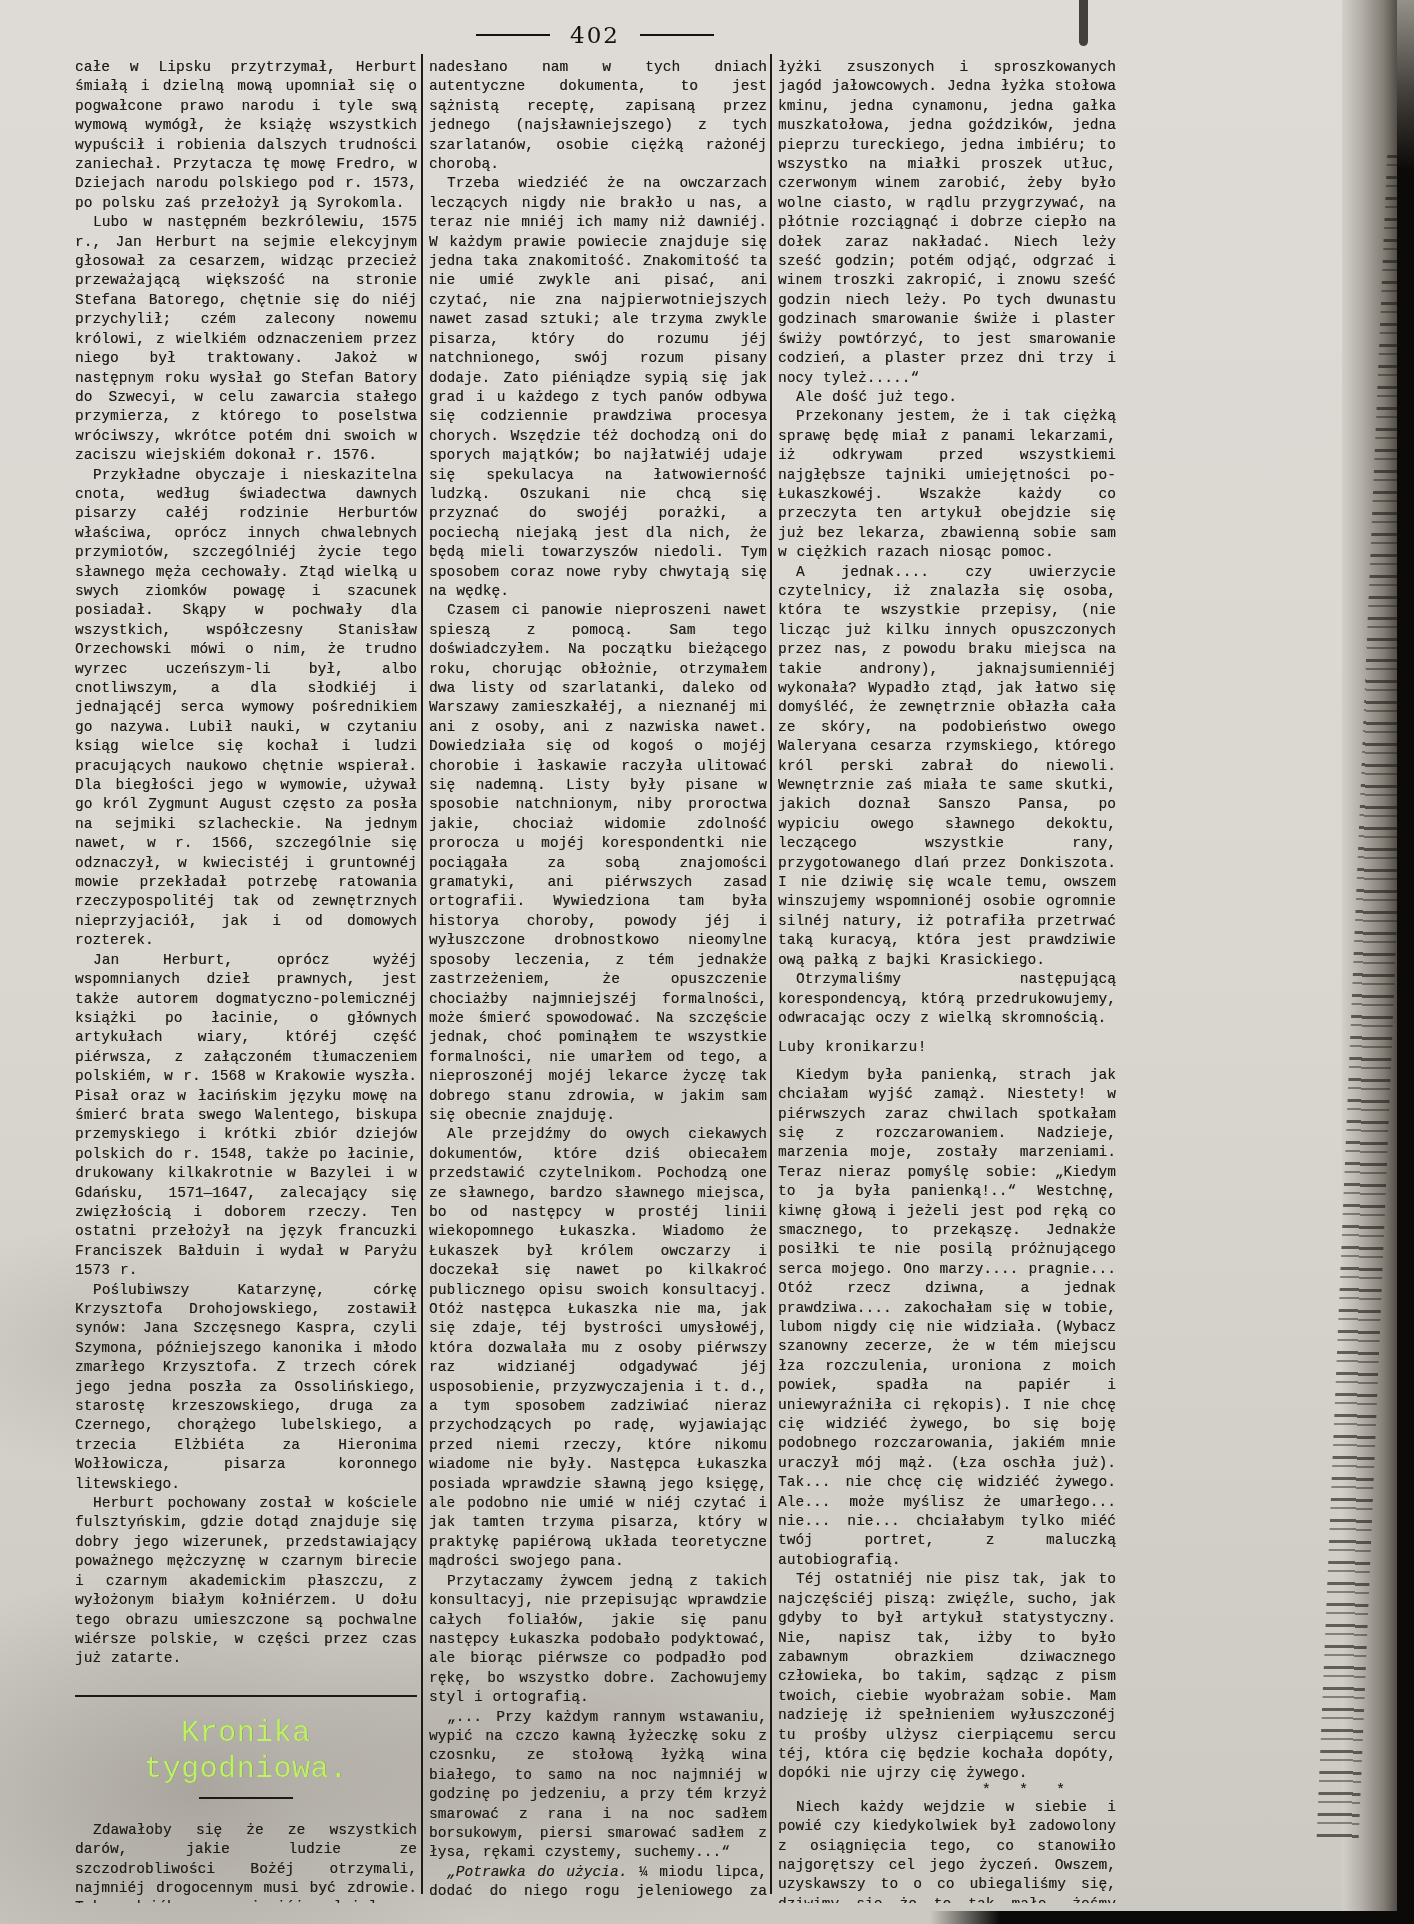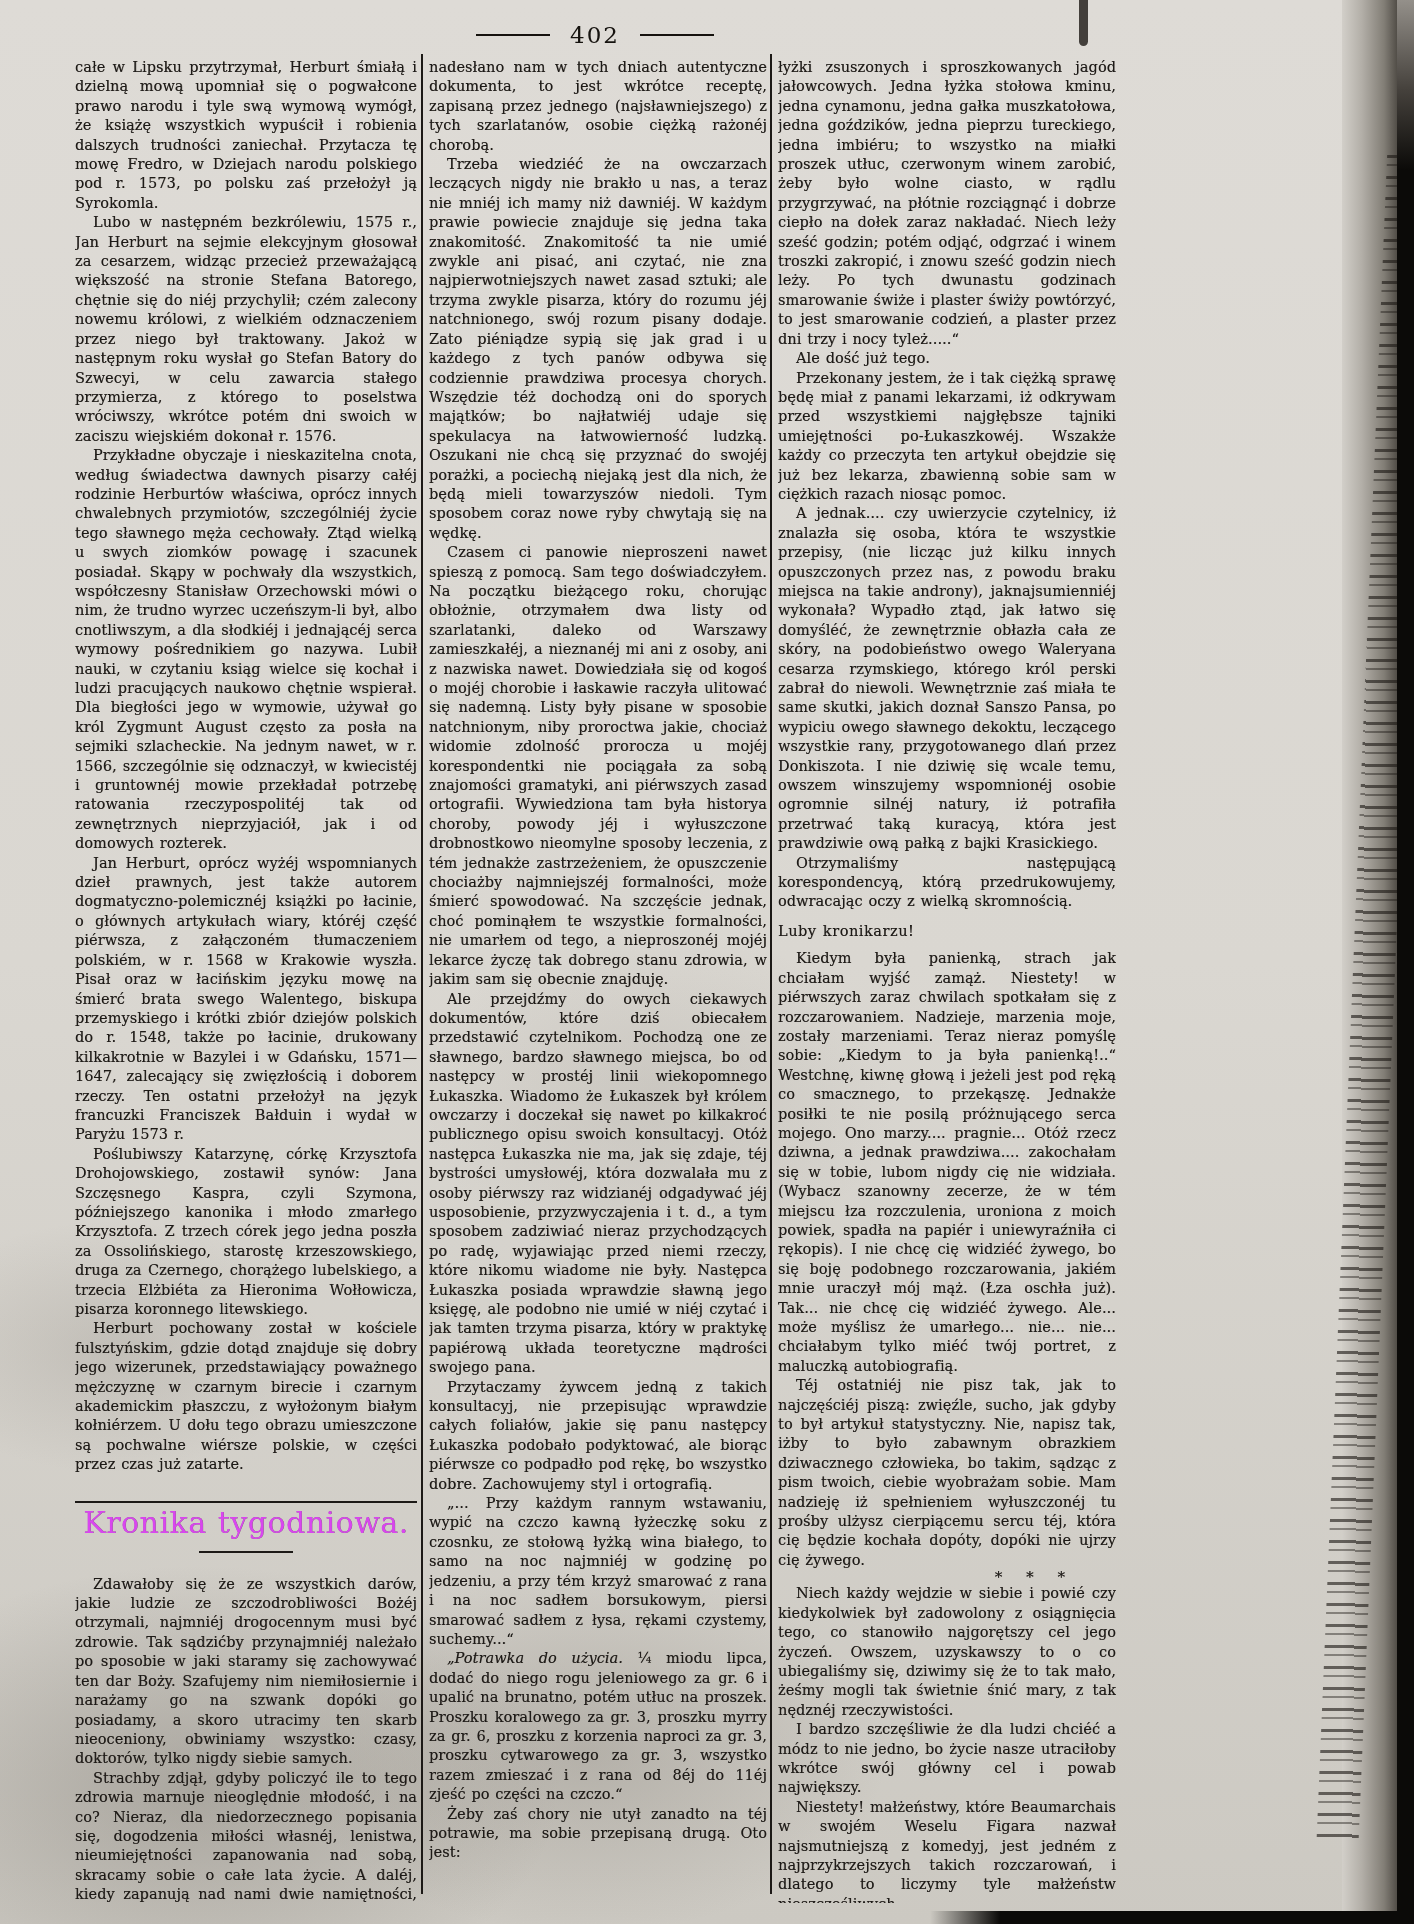--- a/index.html
+++ b/index.html
@@ -8,35 +8,35 @@
   .paper{position:absolute;left:0;top:0;width:1398px;height:1924px;
     background:
       radial-gradient(ellipse 520px 320px at 14% 93%, rgba(110,105,97,.38), transparent 70%),
       radial-gradient(ellipse 430px 260px at 42% 91%, rgba(118,112,103,.30), transparent 70%),
       radial-gradient(ellipse 340px 240px at 47% 57%, rgba(128,122,113,.16), transparent 70%),
       radial-gradient(ellipse 300px 180px at 8% 70%, rgba(120,114,106,.20), transparent 70%),
       linear-gradient(180deg,#dedbd6 0%,#dad7d1 50%,#ccc9c2 100%);}
   .column{position:absolute;top:58px;height:1845px;overflow:hidden;
     font-size:14.4px;line-height:19.4px;color:#1d1a17;text-align:justify;
     letter-spacing:.12px;word-spacing:1.1px;
-    text-shadow:.3px .3px .45px rgba(40,33,27,.55);}
+    text-shadow:.3px .3px .45px rgba(40,33,27,.55);font-family:Liberation Mono, monospace;}
   .col-1{left:75px;width:342px;}
   .col-2{left:429px;width:338px;}
   .col-3{left:778px;width:338px;}
   .par{margin:0;}
   .par.indent{text-indent:18px;}
   .vrule{position:absolute;top:54px;width:2px;height:1840px;background:#1c1916;}
   .vrule-1{left:421px;}
   .vrule-2{left:770px;}
   .page-header{position:absolute;left:75px;top:20px;width:1040px;height:30px;
     display:flex;justify-content:center;align-items:center;gap:20px;
     color:#15120e;font-size:23px;letter-spacing:2px;}
   .hdash{width:74px;height:2.6px;background:#15120e;}
   .col-heading{font-size:30px;line-height:36px;text-align:center;
-    margin:2px 0 10px;letter-spacing:.5px;text-indent:0;color:#d946ef;}
+    margin:18px 0 10px;letter-spacing:.5px;text-indent:0;color:#bef264;}
   .rule-full{border:0;border-top:2.2px solid #1c1916;margin:26px 0 0 0;}
   .rule-short{width:94px;border:0;border-top:2.2px solid #1c1916;margin:2px auto 22px auto;}
   .letter-heading{padding-right:34px;margin:10px 0 8px 0;text-indent:0;
     letter-spacing:.6px;}
   .stars{text-align:right;padding-right:42px;letter-spacing:9px;line-height:14px;
     font-size:15px;margin:0;}
   .page-edge{position:absolute;left:1342px;top:0;width:56px;height:1924px;
     background:linear-gradient(90deg,#d2cfc9 0%,#b3afa8 35%,#827e76 75%,#4e4a44 100%);}
   .edge-bleed{position:absolute;left:1352px;top:150px;width:42px;height:1690px;
     transform:rotate(2.4deg);opacity:.85;
@@ -73,21 +73,21 @@
     <p class="par indent">Jan Herburt, oprócz wyżéj wspomnianych dzieł prawnych, jest także autorem dogmatyczno-polemicznéj książki po łacinie, o głównych artykułach wiary, któréj część piérwsza, z załączoném tłumaczeniem polskiém, w r. 1568 w Krakowie wyszła. Pisał oraz w łacińskim języku mowę na śmierć brata swego Walentego, biskupa przemyskiego i krótki zbiór dziejów polskich do r. 1548, także po łacinie, drukowany kilkakrotnie w Bazylei i w Gdańsku, 1571—1647, zalecający się zwięzłością i doborem rzeczy. Ten ostatni przełożył na język francuzki Franciszek Bałduin i wydał w Paryżu 1573 r.</p>
     <p class="par indent">Poślubiwszy Katarzynę, córkę Krzysztofa Drohojowskiego, zostawił synów: Jana Szczęsnego Kaspra, czyli Szymona, późniejszego kanonika i młodo zmarłego Krzysztofa. Z trzech córek jego jedna poszła za Ossolińskiego, starostę krzeszowskiego, druga za Czernego, chorążego lubelskiego, a trzecia Elżbiéta za Hieronima Wołłowicza, pisarza koronnego litewskiego.</p>
     <p class="par indent">Herburt pochowany został w kościele fulsztyńskim, gdzie dotąd znajduje się dobry jego wizerunek, przedstawiający poważnego mężczyznę w czarnym birecie i czarnym akademickim płaszczu, z wyłożonym białym kołniérzem. U dołu tego obrazu umieszczone są pochwalne wiérsze polskie, w części przez czas już zatarte.</p>
     <div class="rule-full"></div>
     <div class="col-heading">Kronika tygodniowa.</div>
     <div class="rule-short"></div>
     <p class="par indent">Zdawałoby się że ze wszystkich darów, jakie ludzie ze szczodrobliwości Bożéj otrzymali, najmniéj drogocennym musi być zdrowie. Tak sądzićby przynajmniéj należało po sposobie w jaki staramy się zachowywać ten dar Boży. Szafujemy nim niemiłosiernie i narażamy go na szwank dopóki go posiadamy, a skoro utracimy ten skarb nieoceniony, obwiniamy wszystko: czasy, doktorów, tylko nigdy siebie samych.</p>
     <p class="par indent">Strachby zdjął, gdyby policzyć ile to tego zdrowia marnuje nieoględnie młodość, i na co? Nieraz, dla niedorzecznego popisania się, dogodzenia miłości własnéj, lenistwa, nieumiejętności zapanowania nad sobą, skracamy sobie o całe lata życie. A daléj, kiedy zapanują nad nami dwie namiętności, które zwykle w późniejszym wieku przychodzą, miłość pieniędzy i karyery, dla dogodzenia tym zachceniom naszym, poświęcamy resztki przymiotu, który jedynie korzystaćby nam dozwolił z uwieńczenia naszych życzeń. Przykładów nie braknie. A straty pieniężne, ileż to powodują niczém niewynagrodzonego szwanku na zdrowiu! Iluż to ludzi, dla nędznych kilku lub kilkunastu tysięcy, skróciło sobie życie! I policzyćby tego niepodobna.</p>
   </div>
 <div class="column col-2">
-    <p class="par">nadesłano nam w tych dniach autentyczne dokumenta, to jest wkrótce receptę, zapisaną przez jednego (najsławniejszego) z tych szarlatanów, osobie ciężką rażonéj chorobą.</p>
+    <p class="par">nadesłano nam w tych dniach autentyczne dokumenta, to jest sążnistą receptę, zapisaną przez jednego (najsławniejszego) z tych szarlatanów, osobie ciężką rażonéj chorobą.</p>
     <p class="par indent">Trzeba wiedziéć że na owczarzach leczących nigdy nie brakło u nas, a teraz nie mniéj ich mamy niż dawniéj. W każdym prawie powiecie znajduje się jedna taka znakomitość. Znakomitość ta nie umié zwykle ani pisać, ani czytać, nie zna najpierwotniejszych nawet zasad sztuki; ale trzyma zwykle pisarza, który do rozumu jéj natchnionego, swój rozum pisany dodaje. Zato piéniądze sypią się jak grad i u każdego z tych panów odbywa się codziennie prawdziwa procesya chorych. Wszędzie téż dochodzą oni do sporych majątków; bo najłatwiéj udaje się spekulacya na łatwowierność ludzką. Oszukani nie chcą się przyznać do swojéj porażki, a pociechą niejaką jest dla nich, że będą mieli towarzyszów niedoli. Tym sposobem coraz nowe ryby chwytają się na wędkę.</p>
     <p class="par indent">Czasem ci panowie nieproszeni nawet spieszą z pomocą. Sam tego doświadczyłem. Na początku bieżącego roku, chorując obłożnie, otrzymałem dwa listy od szarlatanki, daleko od Warszawy zamieszkałéj, a nieznanéj mi ani z osoby, ani z nazwiska nawet. Dowiedziała się od kogoś o mojéj chorobie i łaskawie raczyła ulitować się nademną. Listy były pisane w sposobie natchnionym, niby proroctwa jakie, chociaż widomie zdolność prorocza u mojéj korespondentki nie pociągała za sobą znajomości gramatyki, ani piérwszych zasad ortografii. Wywiedziona tam była historya choroby, powody jéj i wyłuszczone drobnostkowo nieomylne sposoby leczenia, z tém jednakże zastrzeżeniem, że opuszczenie chociażby najmniejszéj formalności, może śmierć spowodować. Na szczęście jednak, choć pominąłem te wszystkie formalności, nie umarłem od tego, a nieproszonéj mojéj lekarce życzę tak dobrego stanu zdrowia, w jakim sam się obecnie znajduję.</p>
     <p class="par indent">Ale przejdźmy do owych ciekawych dokumentów, które dziś obiecałem przedstawić czytelnikom. Pochodzą one ze sławnego, bardzo sławnego miejsca, bo od następcy w prostéj linii wiekopomnego Łukaszka. Wiadomo że Łukaszek był królem owczarzy i doczekał się nawet po kilkakroć publicznego opisu swoich konsultacyj. Otóż następca Łukaszka nie ma, jak się zdaje, téj bystrości umysłowéj, która dozwalała mu z osoby piérwszy raz widzianéj odgadywać jéj usposobienie, przyzwyczajenia i t. d., a tym sposobem zadziwiać nieraz przychodzących po radę, wyjawiając przed niemi rzeczy, które nikomu wiadome nie były. Następca Łukaszka posiada wprawdzie sławną jego księgę, ale podobno nie umié w niéj czytać i jak tamten trzyma pisarza, który w praktykę papiérową układa teoretyczne mądrości swojego pana.</p>
     <p class="par indent">Przytaczamy żywcem jedną z takich konsultacyj, nie przepisując wprawdzie całych foliałów, jakie się panu następcy Łukaszka podobało podyktować, ale biorąc piérwsze co podpadło pod rękę, bo wszystko dobre. Zachowujemy styl i ortografią.</p>
     <p class="par indent">„... Przy każdym rannym wstawaniu, wypić na czczo kawną łyżeczkę soku z czosnku, ze stołową łyżką wina białego, to samo na noc najmniéj w godzinę po jedzeniu, a przy tém krzyż smarować z rana i na noc sadłem borsukowym, piersi smarować sadłem z łysa, rękami czystemy, suchemy...“</p>
     <p class="par indent"><i>„Potrawka do użycia.</i> ¼ miodu lipca, dodać do niego rogu jeleniowego za gr. 6 i upalić na brunatno, potém utłuc na proszek. Proszku koralowego za gr. 3, proszku myrry za gr. 6, proszku z korzenia naproci za gr. 3, proszku cytwarowego za gr. 3, wszystko razem zmieszać i z rana od 8éj do 11éj zjeść po części na czczo.“</p>
     <p class="par indent">Żeby zaś chory nie utył zanadto na téj potrawie, ma sobie przepisaną drugą. Oto jest:</p>
   </div>
 <div class="column col-3">
     <p class="par">łyżki zsuszonych i sproszkowanych jagód jałowcowych. Jedna łyżka stołowa kminu, jedna cynamonu, jedna gałka muszkatołowa, jedna goździków, jedna pieprzu tureckiego, jedna imbiéru; to wszystko na miałki proszek utłuc, czerwonym winem zarobić, żeby było wolne ciasto, w rądlu przygrzywać, na płótnie rozciągnąć i dobrze ciepło na dołek zaraz nakładać. Niech leży sześć godzin; potém odjąć, odgrzać i winem troszki zakropić, i znowu sześć godzin niech leży. Po tych dwunastu godzinach smarowanie świże i plaster świży powtórzyć, to jest smarowanie codzień, a plaster przez dni trzy i nocy tyleż.....“</p>

